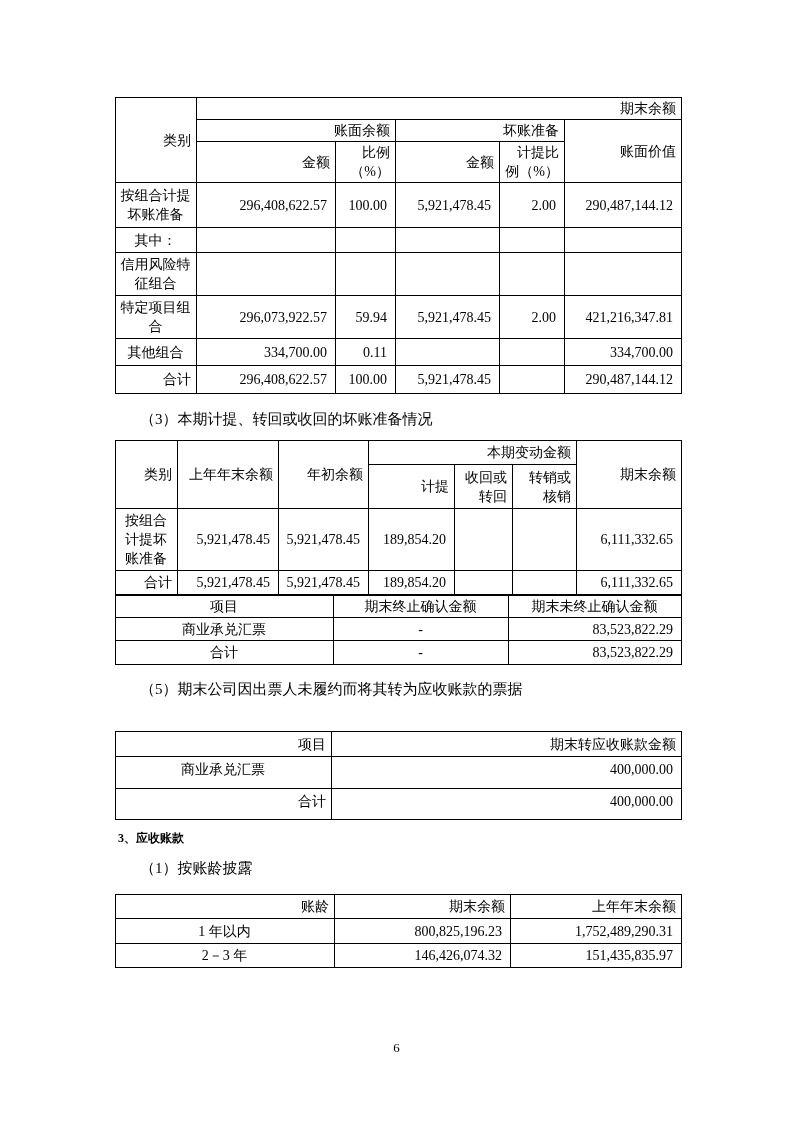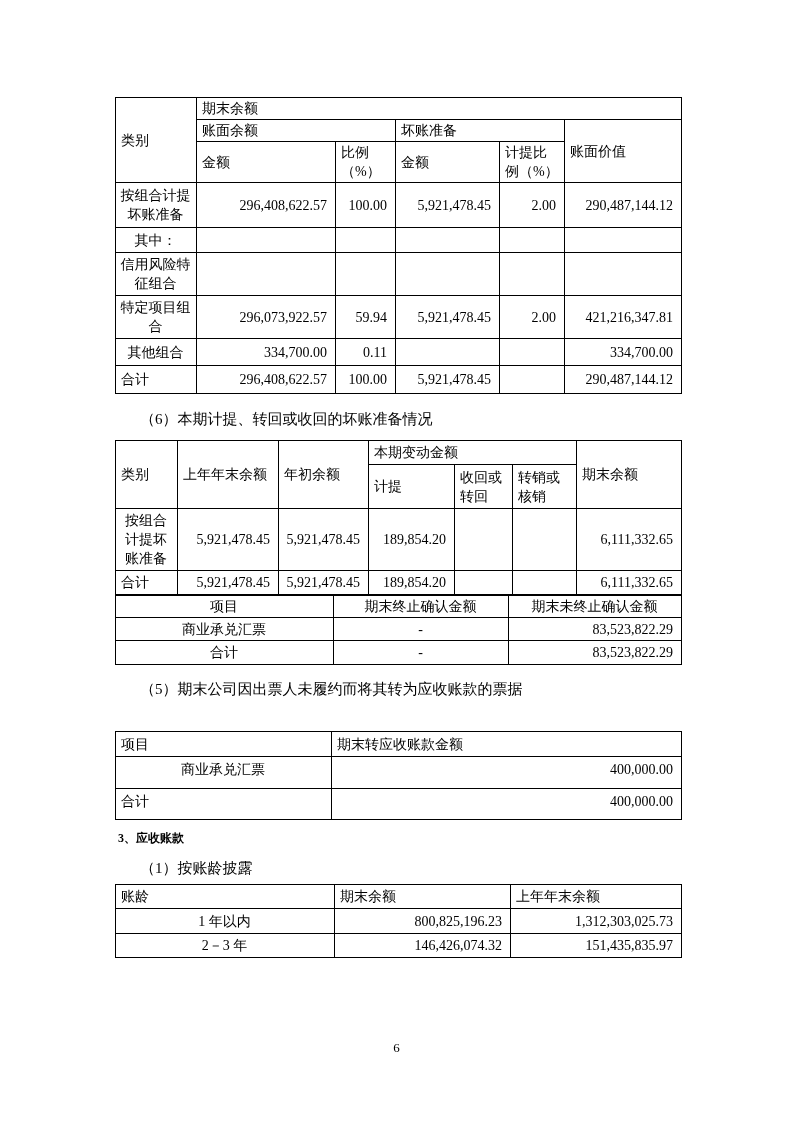--- a/index.html
+++ b/index.html
@@ -26,21 +26,21 @@
   }
   table.t td {
     border: 1.5px solid #000;
     font-size: 14px;
     line-height: 19px;
     padding: 1px 5px;
     vertical-align: middle;
     overflow: hidden;
     word-break: break-all;
   }
-  .c { text-align: left; }
+  .c { text-align: right; }
   .l { text-align: center; padding-left: 4px !important; }
   .r { text-align: right; padding-right: 8px !important; }
   .t4 td.top { vertical-align: top; padding-top: 3px; }
   .h-sub {
     font-size: 15px;
     line-height: 18px;
     margin-left: 25px;
     font-weight: normal;
   }
   .h3m  { margin-top: 16px; margin-bottom: 12px; }
@@ -51,21 +51,21 @@
     line-height: 18px;
     font-weight: bold;
     margin-top: 9px;
     margin-left: 3px;
   }
   .h-sec-sub {
     font-size: 15px;
     line-height: 18px;
     margin-top: 12px;
     margin-left: 25px;
-    margin-bottom: 7px;
+    margin-bottom: 17px;
   }
   .pageno {
     position: absolute;
     top: 1040px;
     left: 0;
     width: 100%;
     text-align: center;
     font-size: 13px;
   }
 </style>
@@ -150,21 +150,21 @@
           <td class="c">合计</td>
           <td class="r">296,408,622.57</td>
           <td class="r">100.00</td>
           <td class="r">5,921,478.45</td>
           <td class="r"></td>
           <td class="r">290,487,144.12</td>
         </tr>
       </tbody>
     </table>
 
-    <div class="h-sub h3m">（6）本期计提、转回或收回的坏账准备情况</div>
+    <div class="h-sub h3m">（3）本期计提、转回或收回的坏账准备情况</div>
 
     <table class="t">
       <colgroup>
         <col style="width:62px">
           <col style="width:101px">
           <col style="width:90px">
         <col style="width:86px">
           <col style="width:58px">
           <col style="width:64px">
           <col style="width:105px">
@@ -269,21 +269,21 @@
       </colgroup>
       <tbody>
         <tr style="height:24px">
           <td class="c">账龄</td>
           <td class="c">期末余额</td>
           <td class="c">上年年末余额</td>
         </tr>
         <tr style="height:25px">
           <td class="l">1 年以内</td>
           <td class="r">800,825,196.23</td>
-          <td class="r">1,312,303,025.73</td>
+          <td class="r">1,752,489,290.31</td>
         </tr>
         <tr style="height:24px">
           <td class="l">2－3 年</td>
           <td class="r">146,426,074.32</td>
           <td class="r">151,435,835.97</td>
         </tr>
       </tbody>
     </table>
 
   </div>

